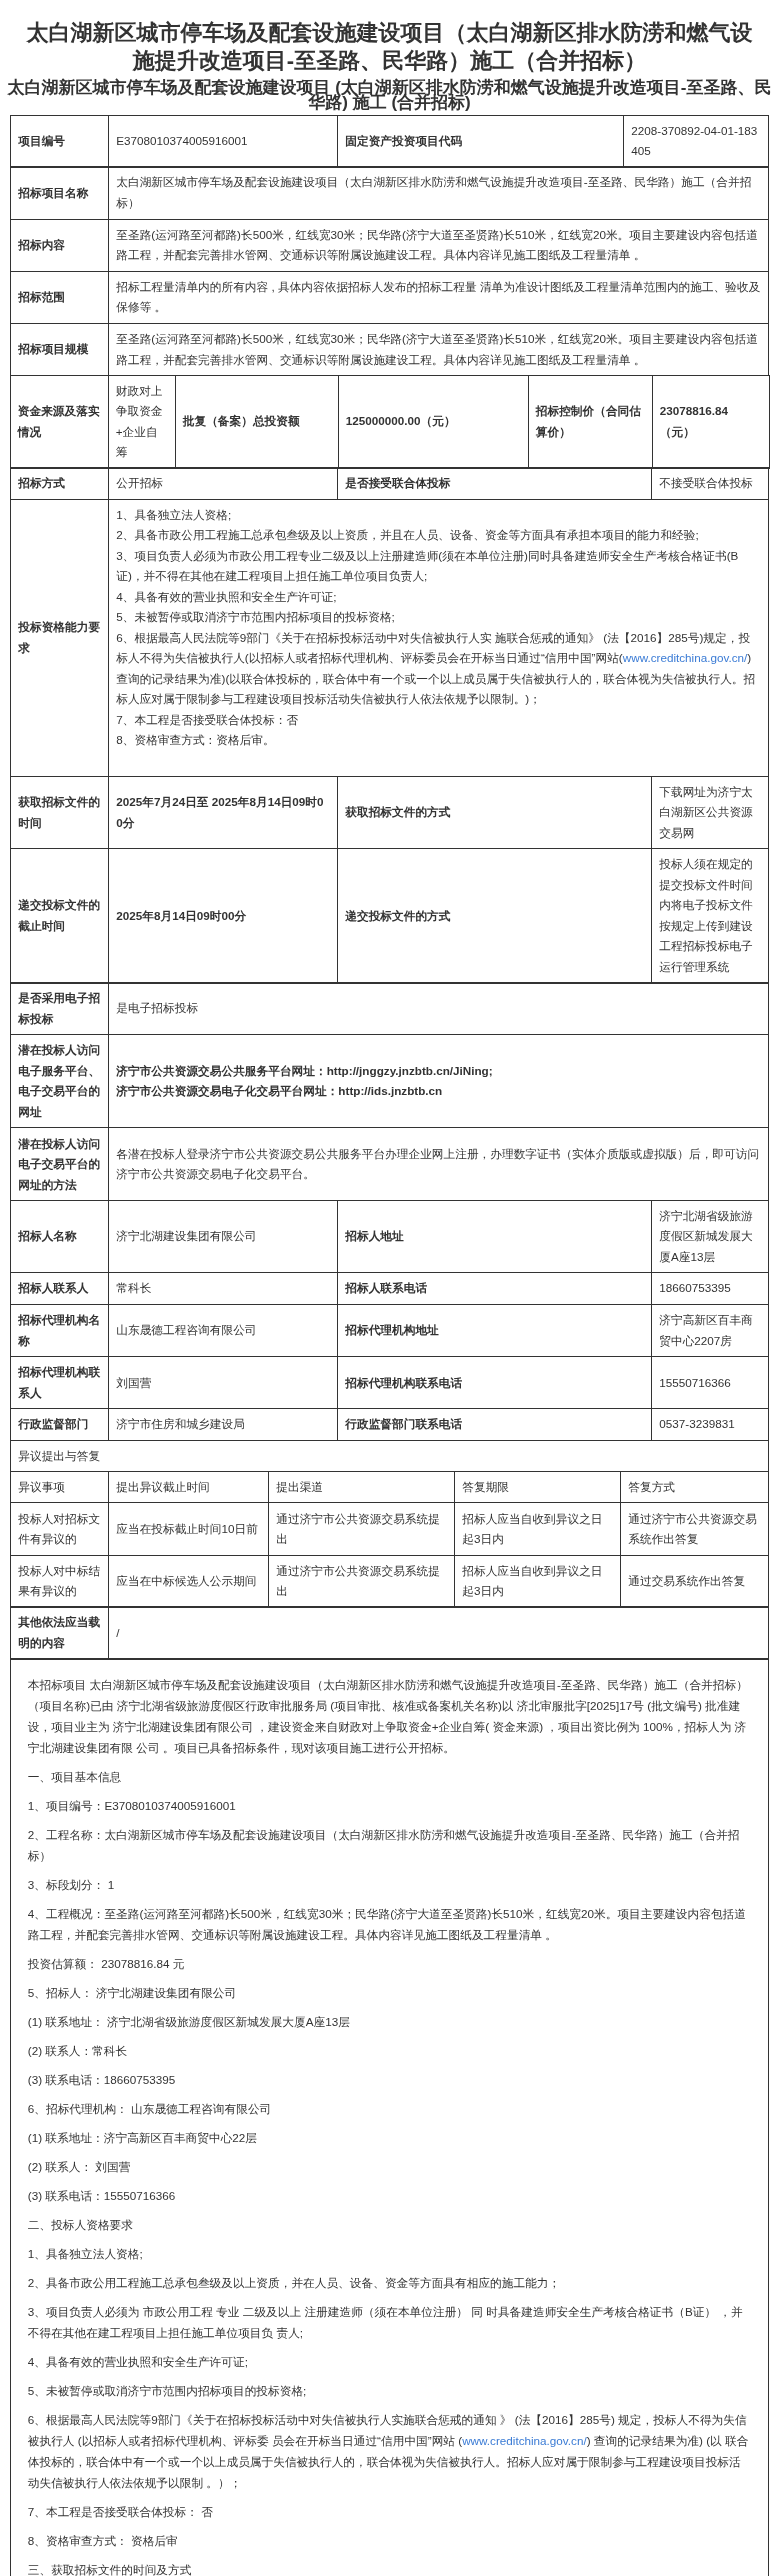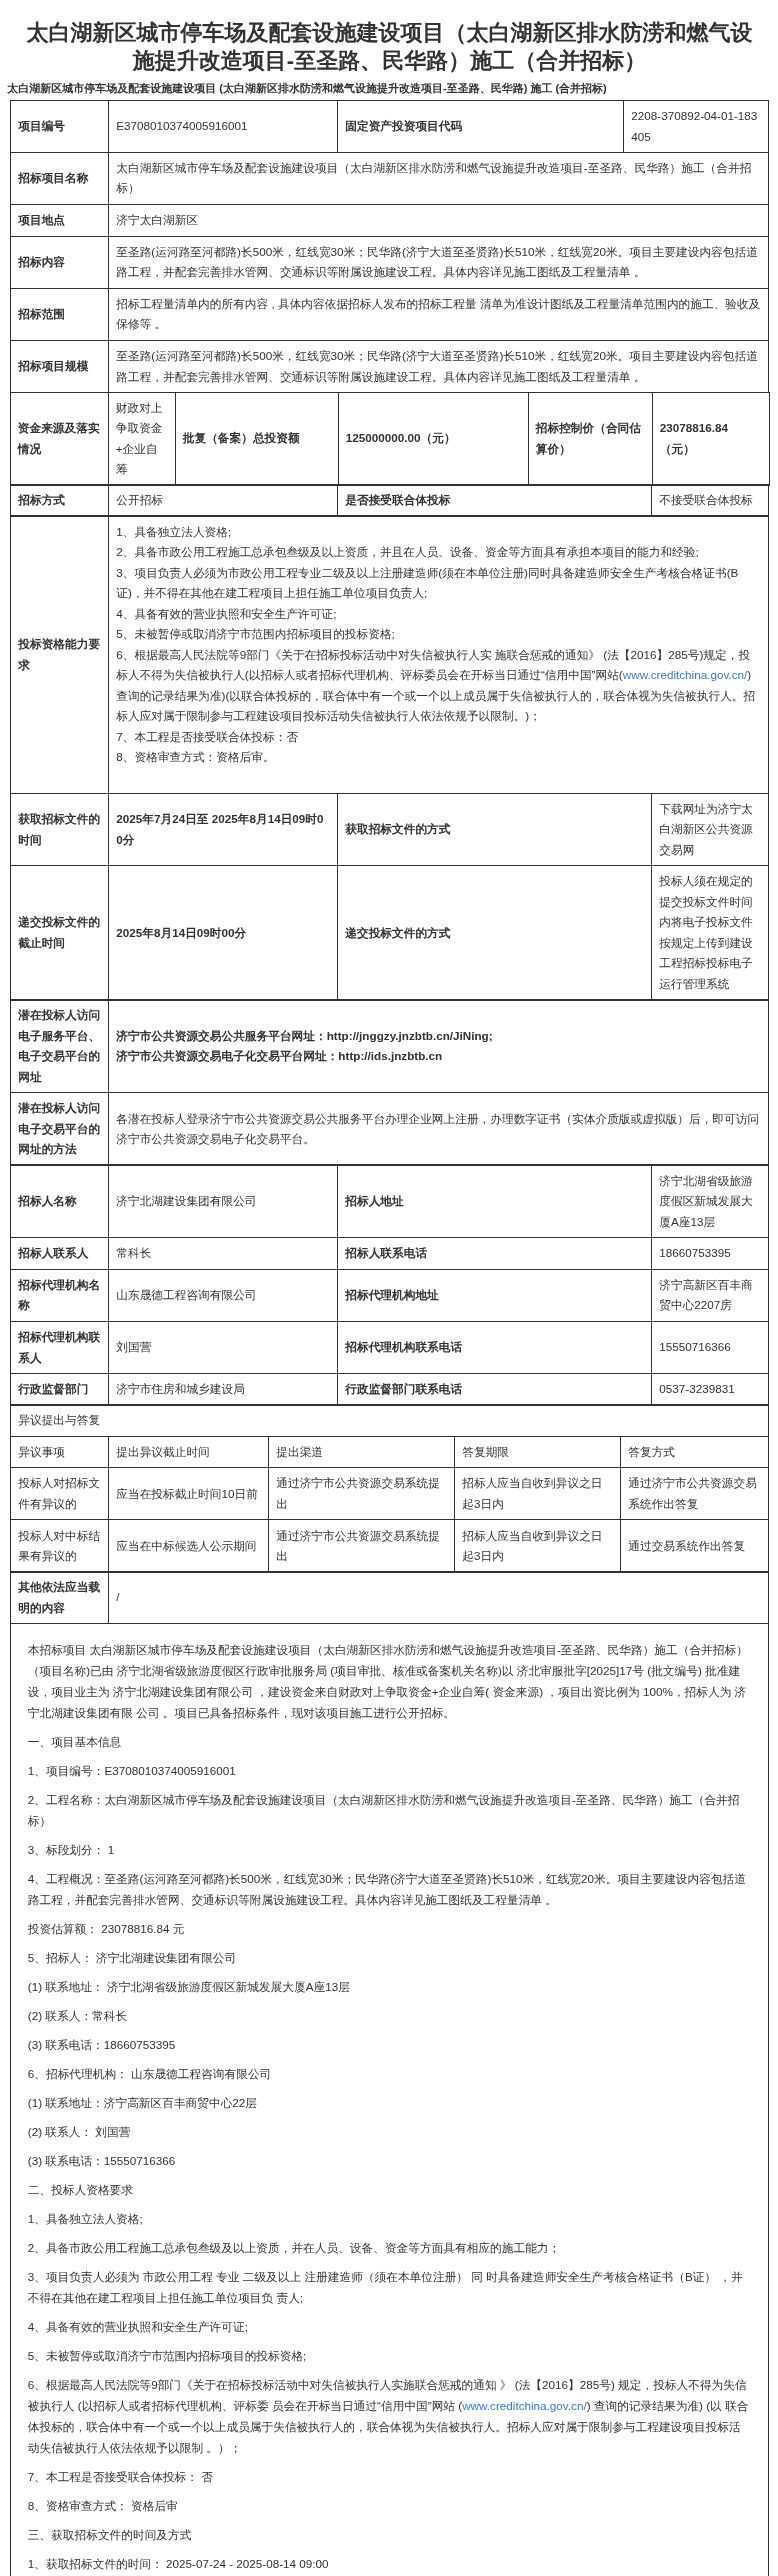--- a/index.html
+++ b/index.html
@@ -6,21 +6,21 @@
   .page{
     width:779px; margin:0 auto; background:#fff; position:relative;
     font-family:"Liberation Sans","DejaVu Sans",sans-serif; color:#333333;
     padding-bottom:13px; box-sizing:border-box;
   }
   .page-title{
     padding:19px 17.6px 4.4px 17.6px; text-align:center;
     font-size:22px; font-weight:bold; line-height:28px; color:#333;
   }
   .page-subtitle{
-    text-align:left; font-size:11px; font-weight:bold; line-height:14.7px;
+    text-align:center; font-size:17px; font-weight:bold; line-height:14.7px;
     color:#333; padding:1.5px 7.3px 4.4px 7.3px;
   }
   table.tbl{
     border-collapse:collapse; width:758px; margin:0 auto; table-layout:fixed;
   }
   table.tbl.stack{margin-top:-1.5px;}
   td{
     border:1.5px solid #333333; padding:5.1px 7.3px;
     font-size:11.7px; line-height:20.5px; vertical-align:middle;
     word-break:break-all; color:#333;
@@ -59,24 +59,20 @@
 
   <table class="tbl stack">
     <colgroup>
         <col style="width:98px">
         <col style="width:660px">
       </colgroup>
     <tbody>
         <tr>
       <td class="lbl">招标项目名称</td>
       <td>太白湖新区城市停车场及配套设施建设项目（太白湖新区排水防涝和燃气设施提升改造项目-至圣路、民华路）施工（合并招标）</td>
-    </tr>
-    <tr>
-      <td class="lbl">项目地点</td>
-      <td>济宁太白湖新区</td>
     </tr>
     <tr>
       <td class="lbl">招标内容</td>
       <td>至圣路(运河路至河都路)长500米，红线宽30米；民华路(济宁大道至圣贤路)长510米，红线宽20米。项目主要建设内容包括道路工程，并配套完善排水管网、交通标识等附属设施建设工程。具体内容详见施工图纸及工程量清单 。</td>
     </tr>
     <tr>
       <td class="lbl">招标范围</td>
       <td>招标工程量清单内的所有内容 , 具体内容依据招标人发布的招标工程量 清单为准设计图纸及工程量清单范围内的施工、验收及保修等 。</td>
     </tr>
     <tr>
@@ -169,20 +165,24 @@
     </tr>
   </tbody>
     </table>
 
   <table class="tbl stack">
     <colgroup>
         <col style="width:98px">
         <col style="width:660px">
       </colgroup>
     <tbody>
+        <tr>
+      <td class="lbl">是否采用电子招标投标</td>
+      <td>是电子招标投标</td>
+    </tr>
     <tr>
       <td class="lbl">潜在投标人访问电子服务平台、电子交易平台的网址</td>
       <td>
         <p class="bold" style="font-weight:bold">济宁市公共资源交易公共服务平台网址：http://jnggzy.jnzbtb.cn/JiNing;</p>
         <p class="bold" style="font-weight:bold">济宁市公共资源交易电子化交易平台网址：http://ids.jnzbtb.cn</p>
       </td>
     </tr>
     <tr>
       <td class="lbl">潜在投标人访问电子交易平台的网址的方法</td>
       <td>各潜在投标人登录济宁市公共资源交易公共服务平台办理企业网上注册，办理数字证书（实体介质版或虚拟版）后，即可访问济宁市公共资源交易电子化交易平台。</td>

